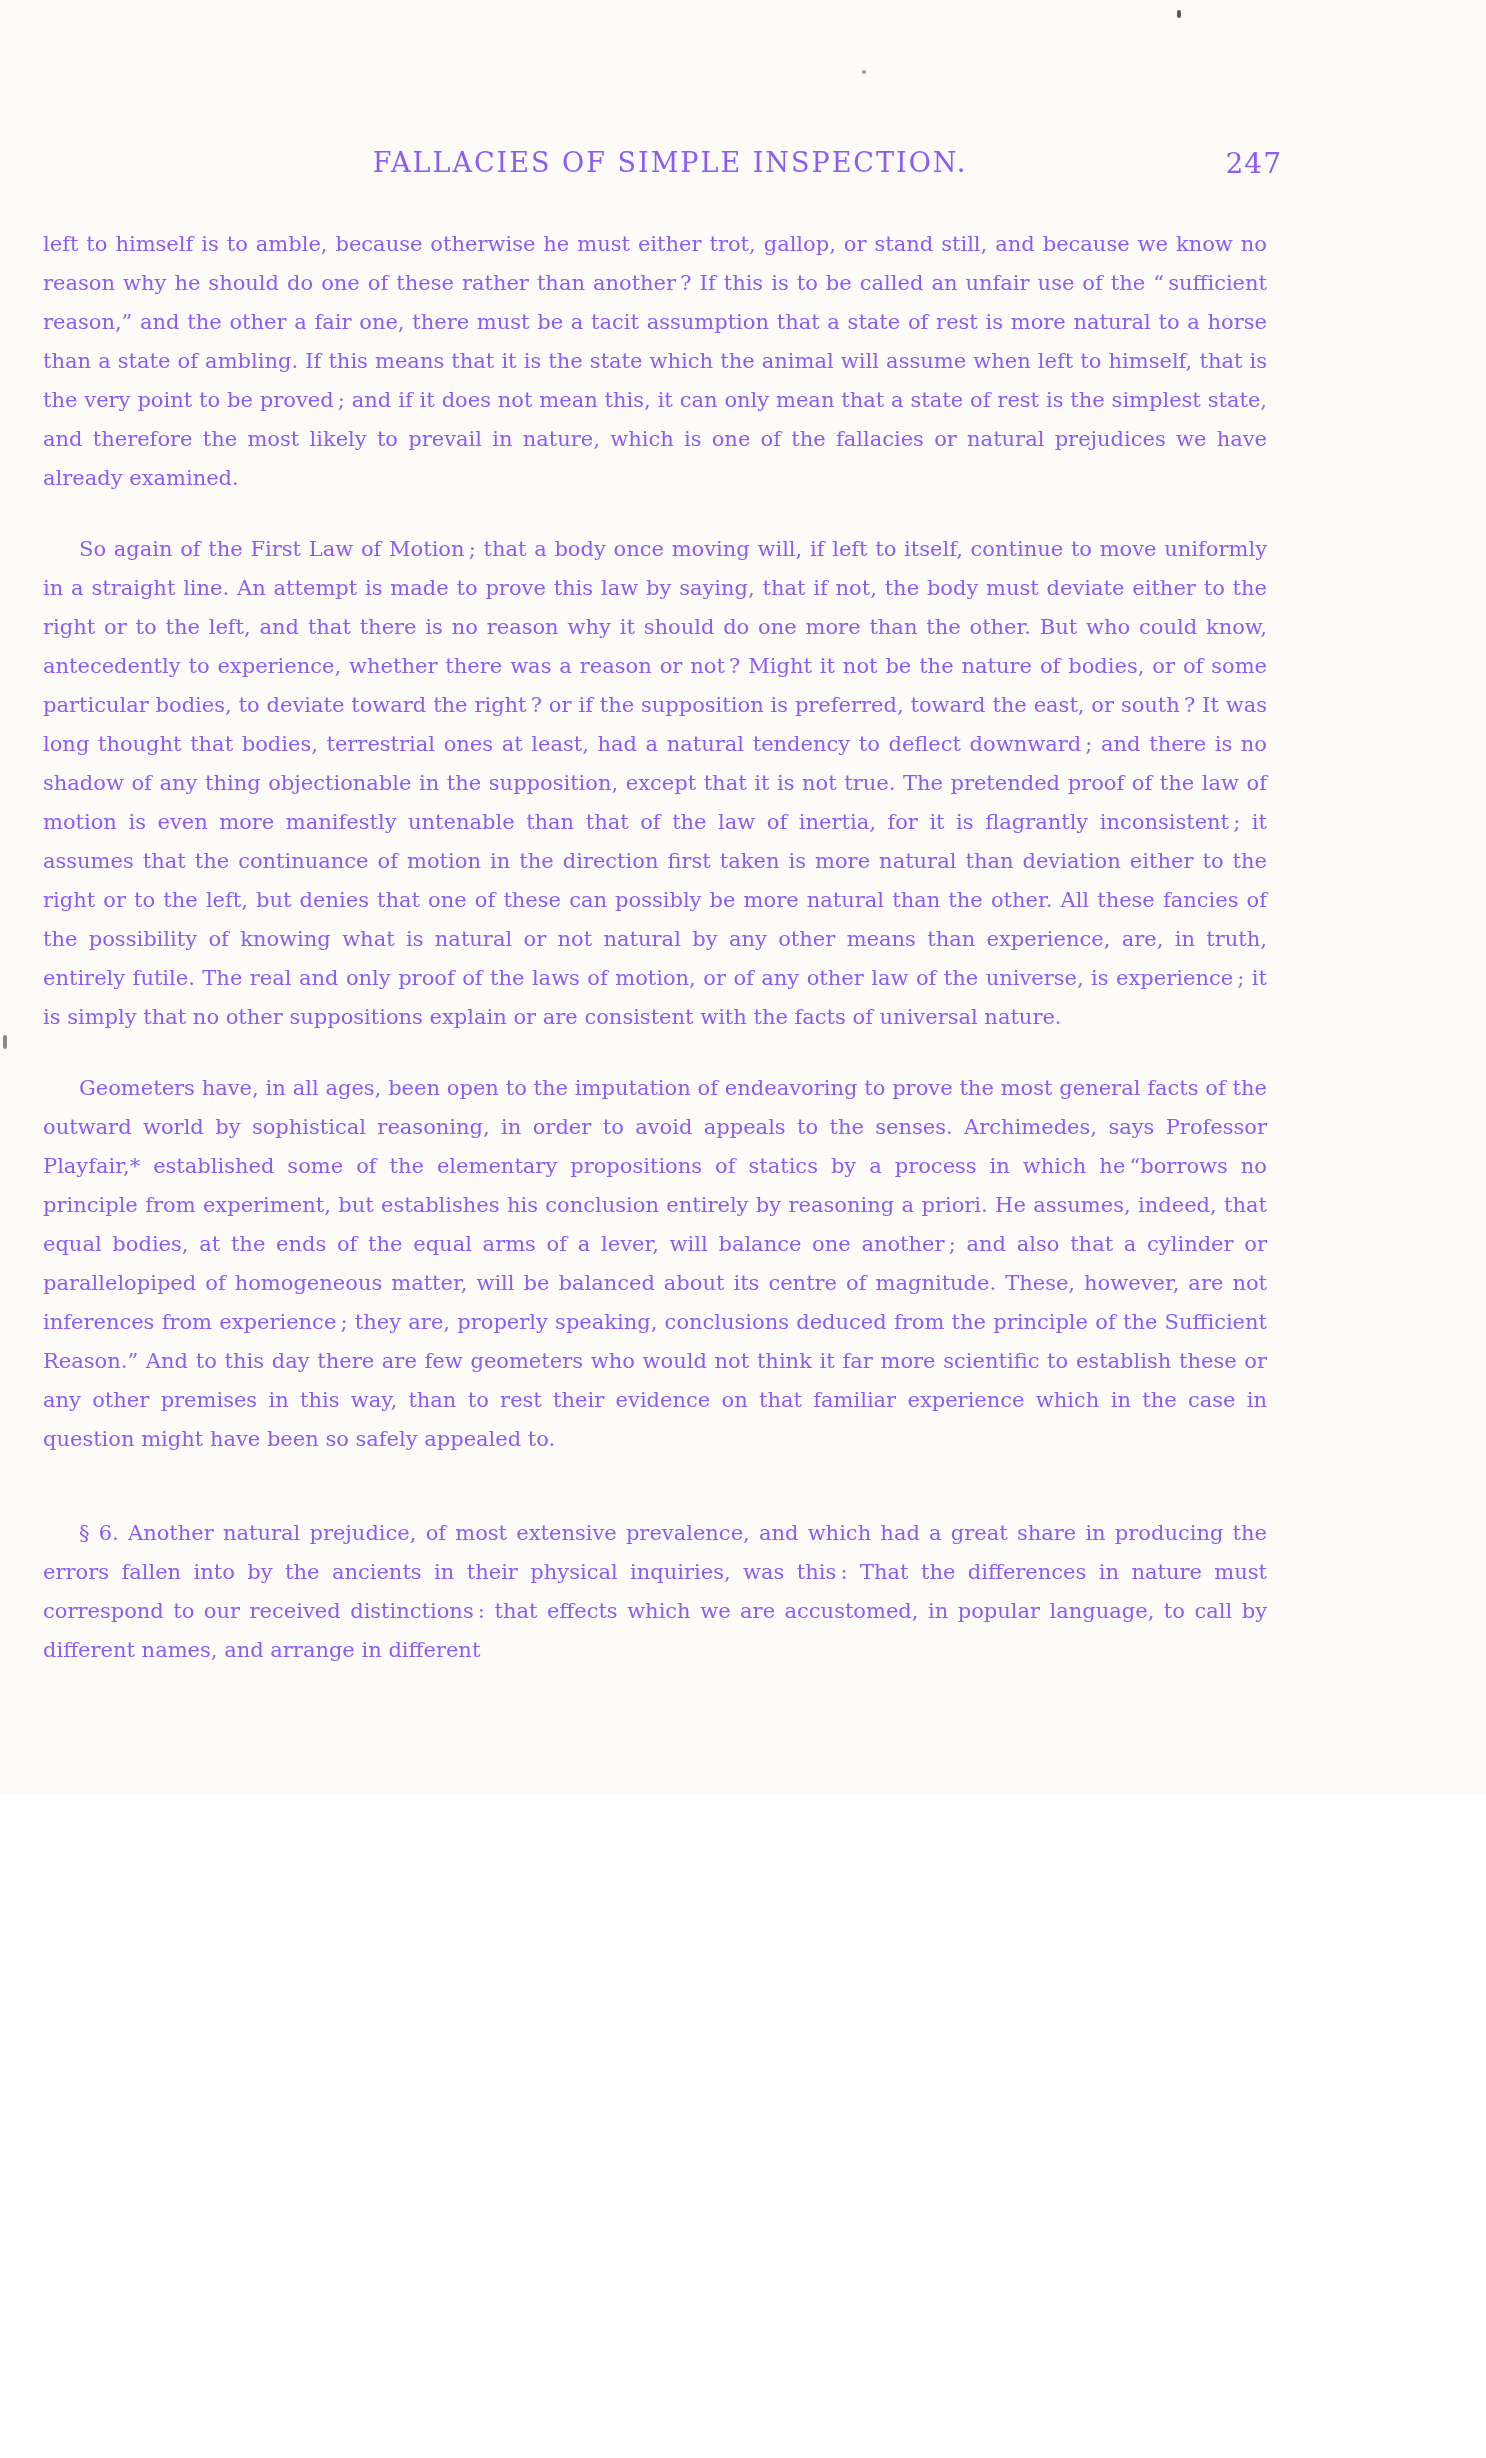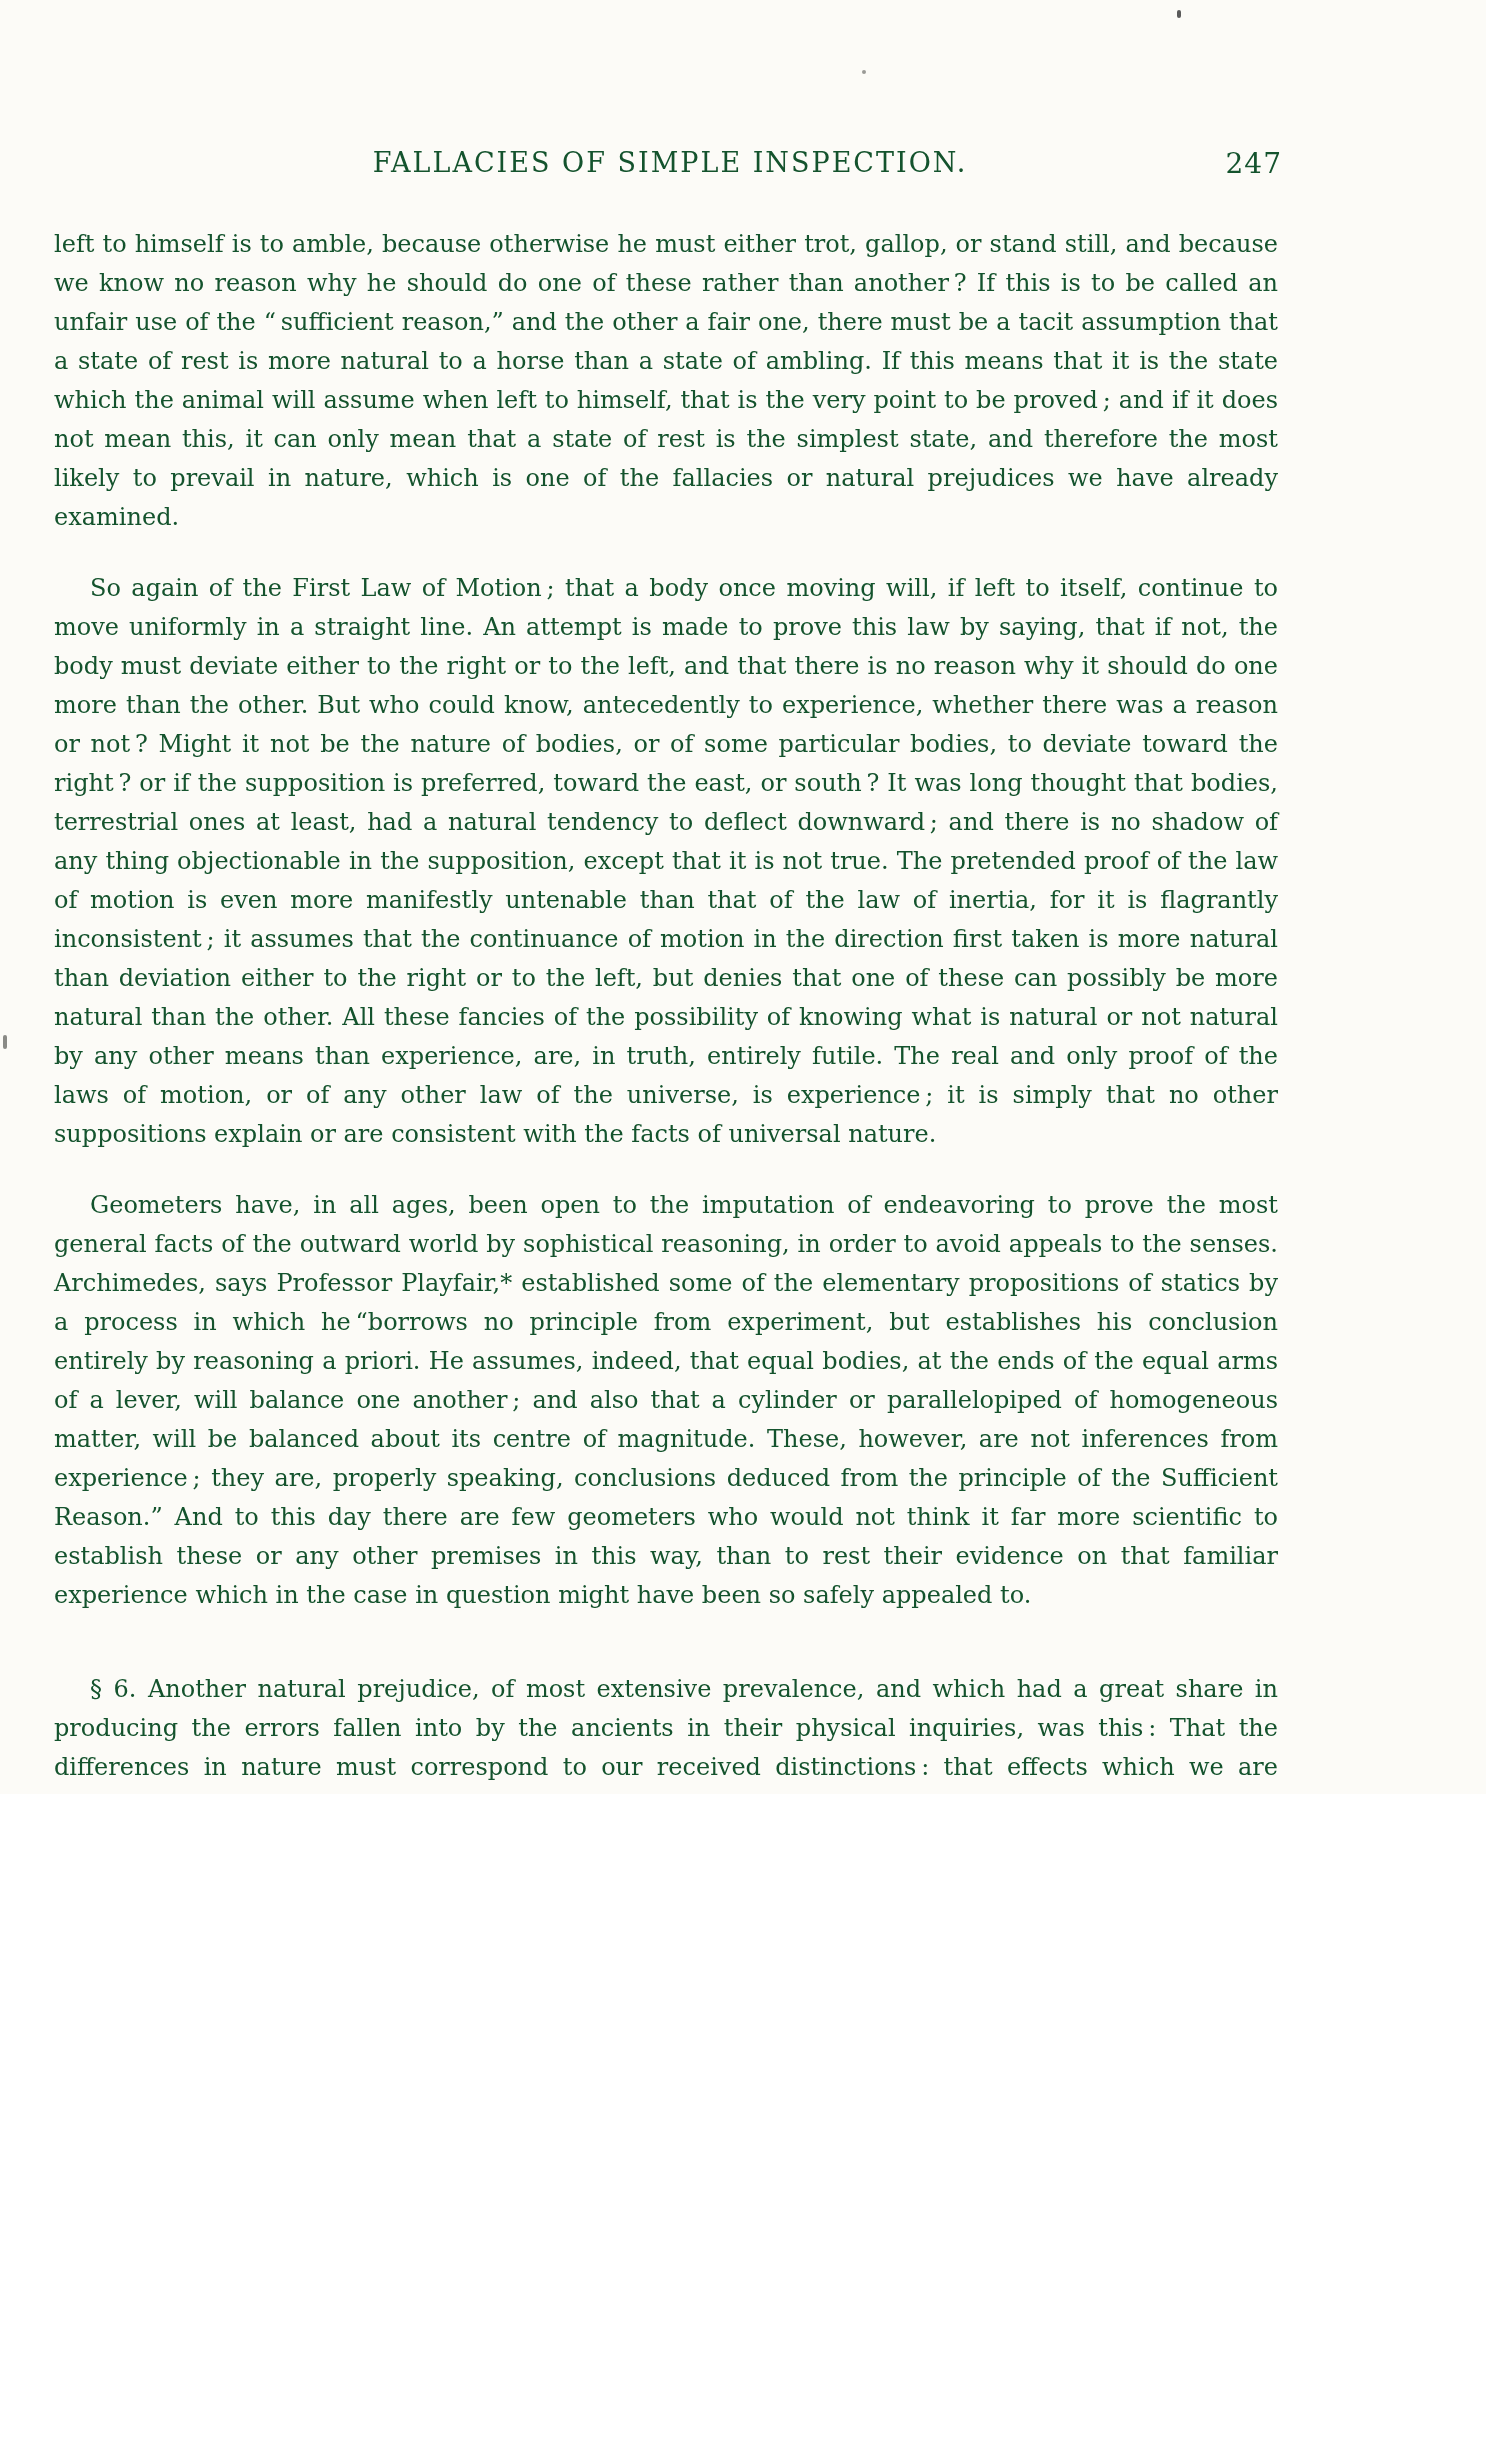--- a/index.html
+++ b/index.html
@@ -6,21 +6,21 @@
     margin: 0;
     padding: 0;
     background: #ffffff;
   }
   .page {
     position: relative;
     width: 1487px;
     height: 1794px;
     background: #fcfbf7;
     font-family: "DejaVu Serif", "Liberation Serif", serif;
-    color: #14532d;
+    color: #8b5cf6;
     overflow: hidden;
     -webkit-font-smoothing: antialiased;
   }
   .running-header {
     position: absolute;
     top: 147px;
     left: 58px;
     width: 1224px;
     height: 40px;
     font-size: 27px;
@@ -34,23 +34,23 @@
   .running-header .folio {
     position: absolute;
     right: 0;
     top: 0;
     letter-spacing: 1px;
     font-size: 28px;
   }
   .text-body {
     position: absolute;
     top: 225px;
-    left: 54px;
+    left: 43px;
     width: 1224px;
-    font-size: 24px;
+    font-size: 21px;
     line-height: 39px;
     text-align: justify;
     text-justify: inter-word;
   }
   .text-body p {
     margin: 0;
     padding: 0;
   }
   .text-body p.indent {
     text-indent: 36px;

